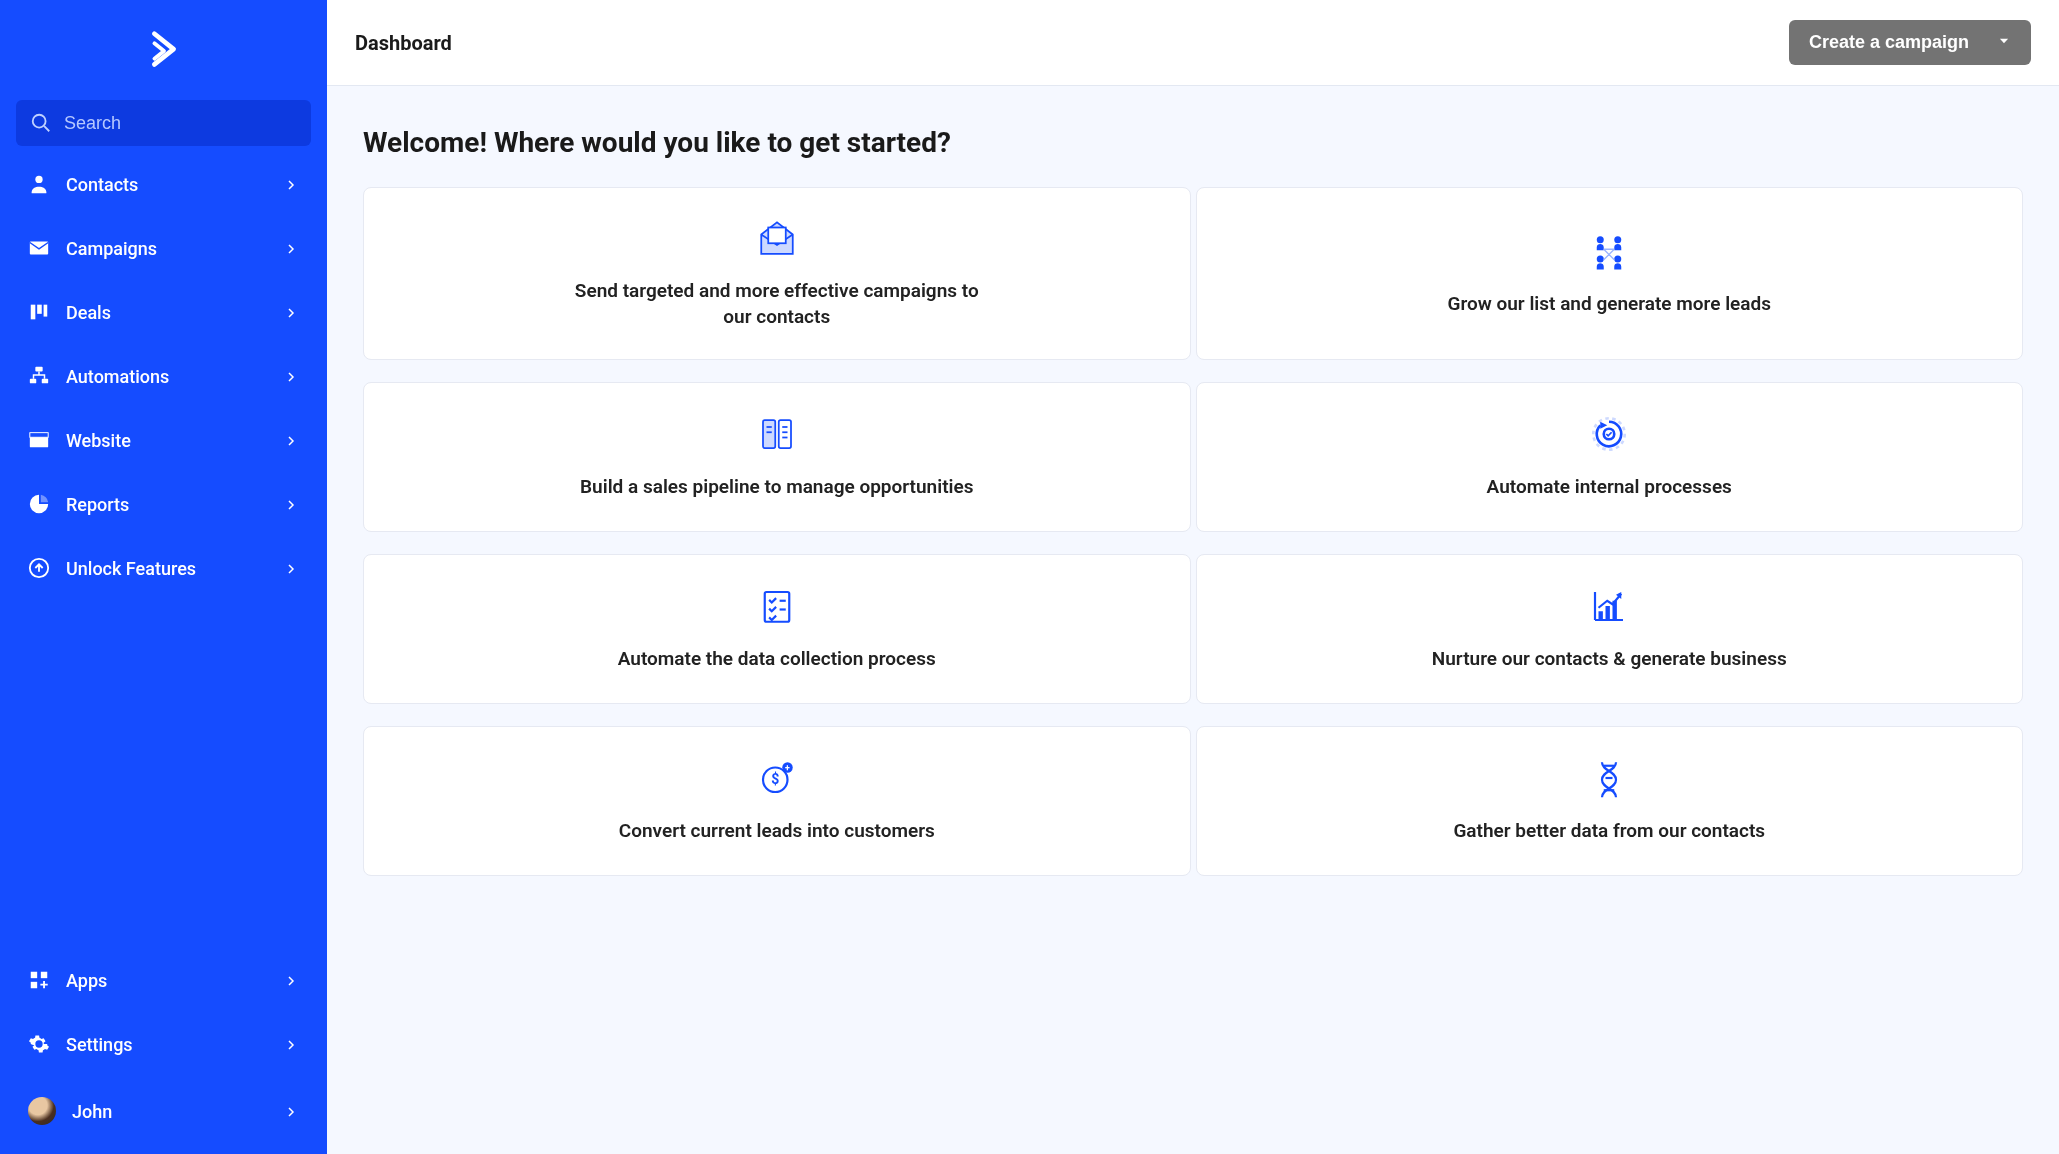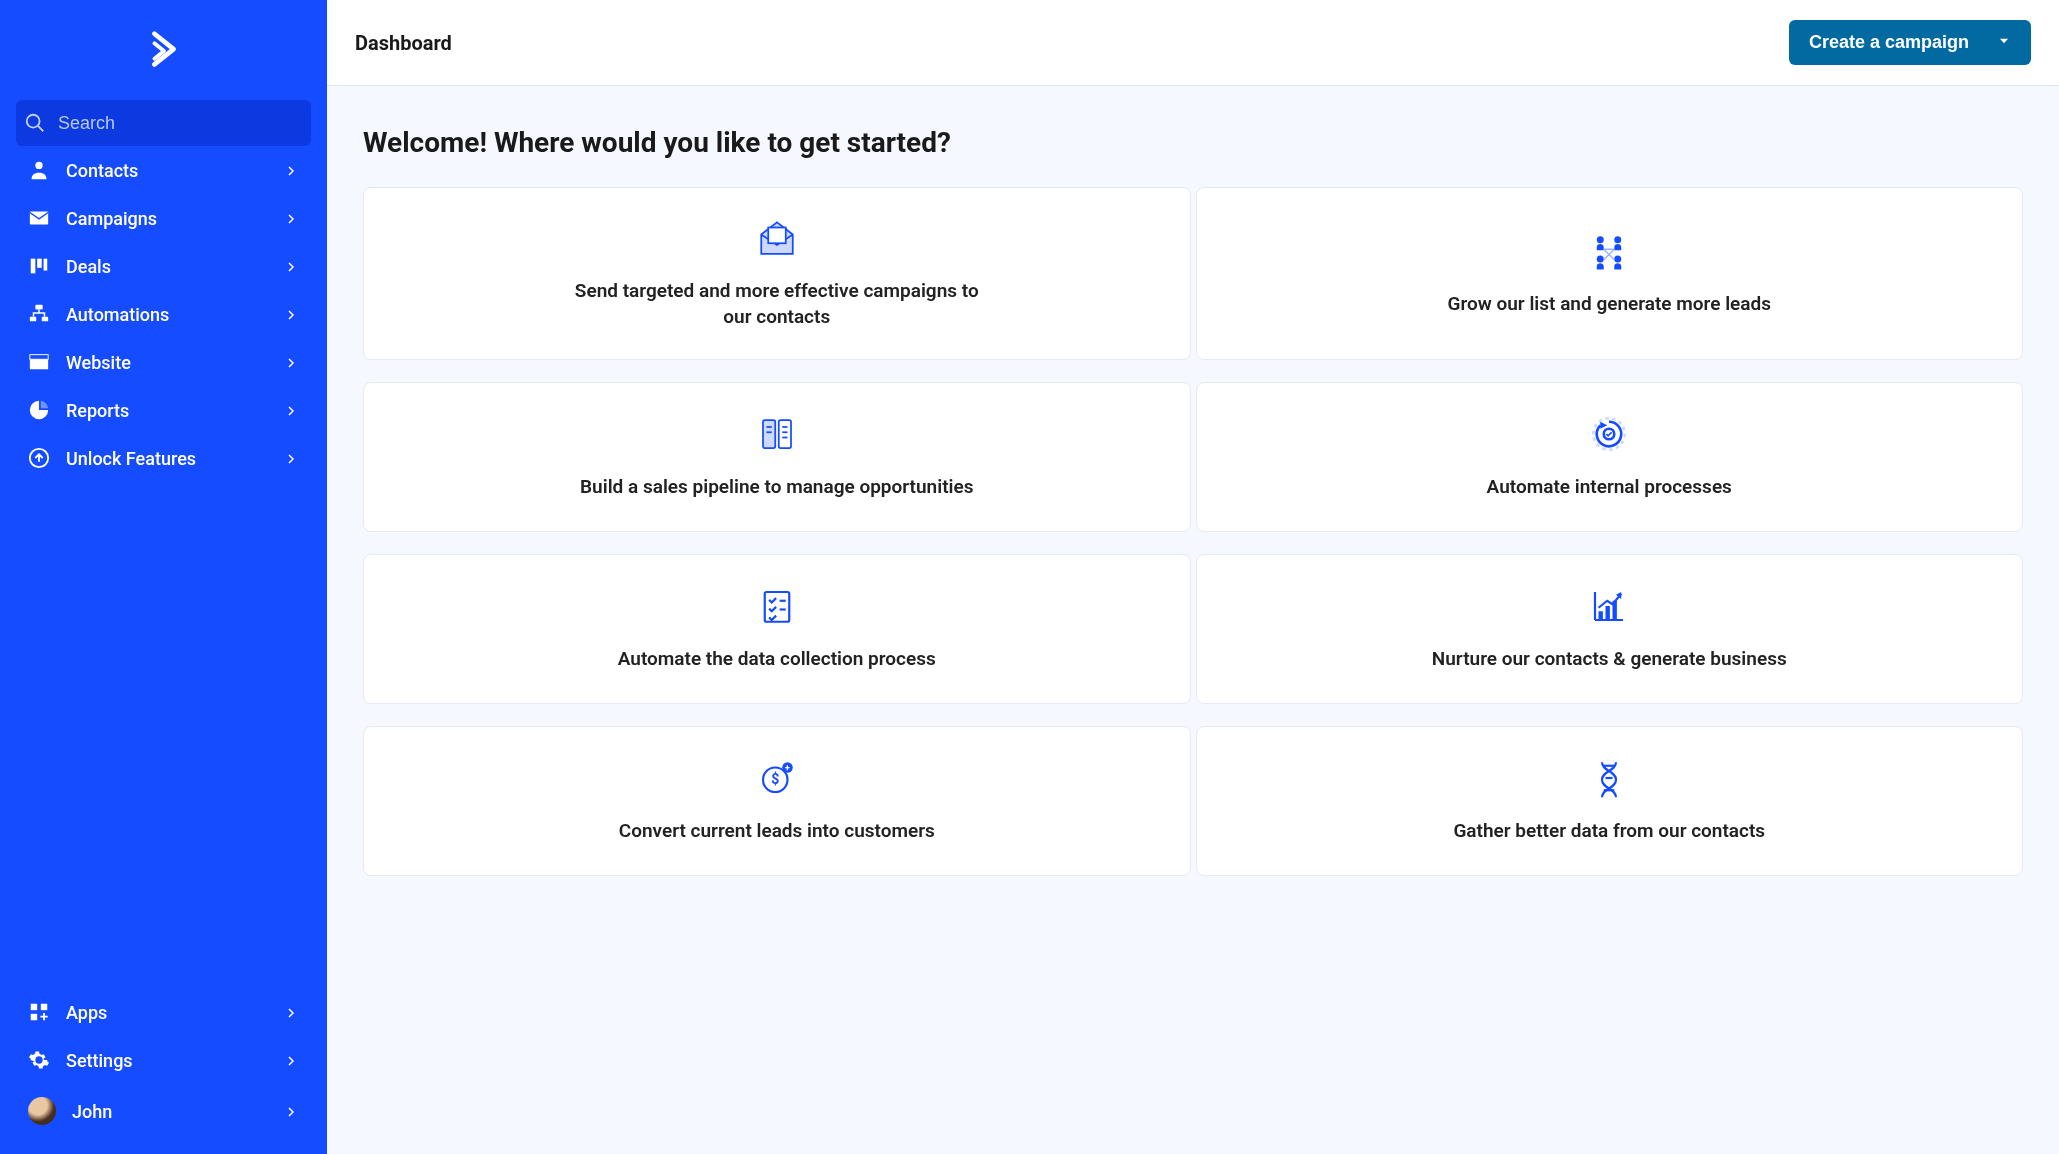--- a/index.html
+++ b/index.html
@@ -27,36 +27,36 @@
     justify-content: center;
     padding: 12px 0 26px 0;
   }
   .logo-wrap svg { width: 46px; height: 46px; }
 
   .search-bar {
     display: flex;
     align-items: center;
     background: #0d3ae0;
     border-radius: 6px;
-    padding: 12px 8px;
-    margin-bottom: 0;
+    padding: 12px 14px;
+    margin-bottom: 14px;
   }
   .search-bar svg { width: 22px; height: 22px; stroke: #bfd1ff; fill: none; stroke-width: 2; }
   .search-bar input {
     background: transparent;
     border: none;
     outline: none;
     color: #d9e3ff;
     font-size: 18px;
     margin-left: 12px;
     flex: 1;
   }
   .search-bar input::placeholder { color: #b6c8ff; }
 
-  .nav-group { display: flex; flex-direction: column; }
+  .nav-group { display: flex; flex-direction: column; gap: 16px; }
   .nav-item {
     display: flex;
     align-items: center;
     padding: 13px 12px;
     border-radius: 6px;
     cursor: pointer;
     color: #fff;
     font-size: 18px;
     font-weight: 500;
   }
@@ -92,21 +92,21 @@
   .topbar {
     background: #fff;
     border-bottom: 1px solid #e3e8f2;
     padding: 20px 28px;
     display: flex;
     align-items: center;
   }
   .page-title { font-size: 20px; font-weight: 700; color: #1a1a1a; }
   .topbar-spacer { flex: 1; }
   .cta-button {
-    background: #0369a1;
+    background: #737373;
     color: #fff;
     border: none;
     border-radius: 6px;
     padding: 12px 20px;
     font-size: 18px;
     font-weight: 600;
     display: flex;
     align-items: flex-start;
     cursor: pointer;
   }

